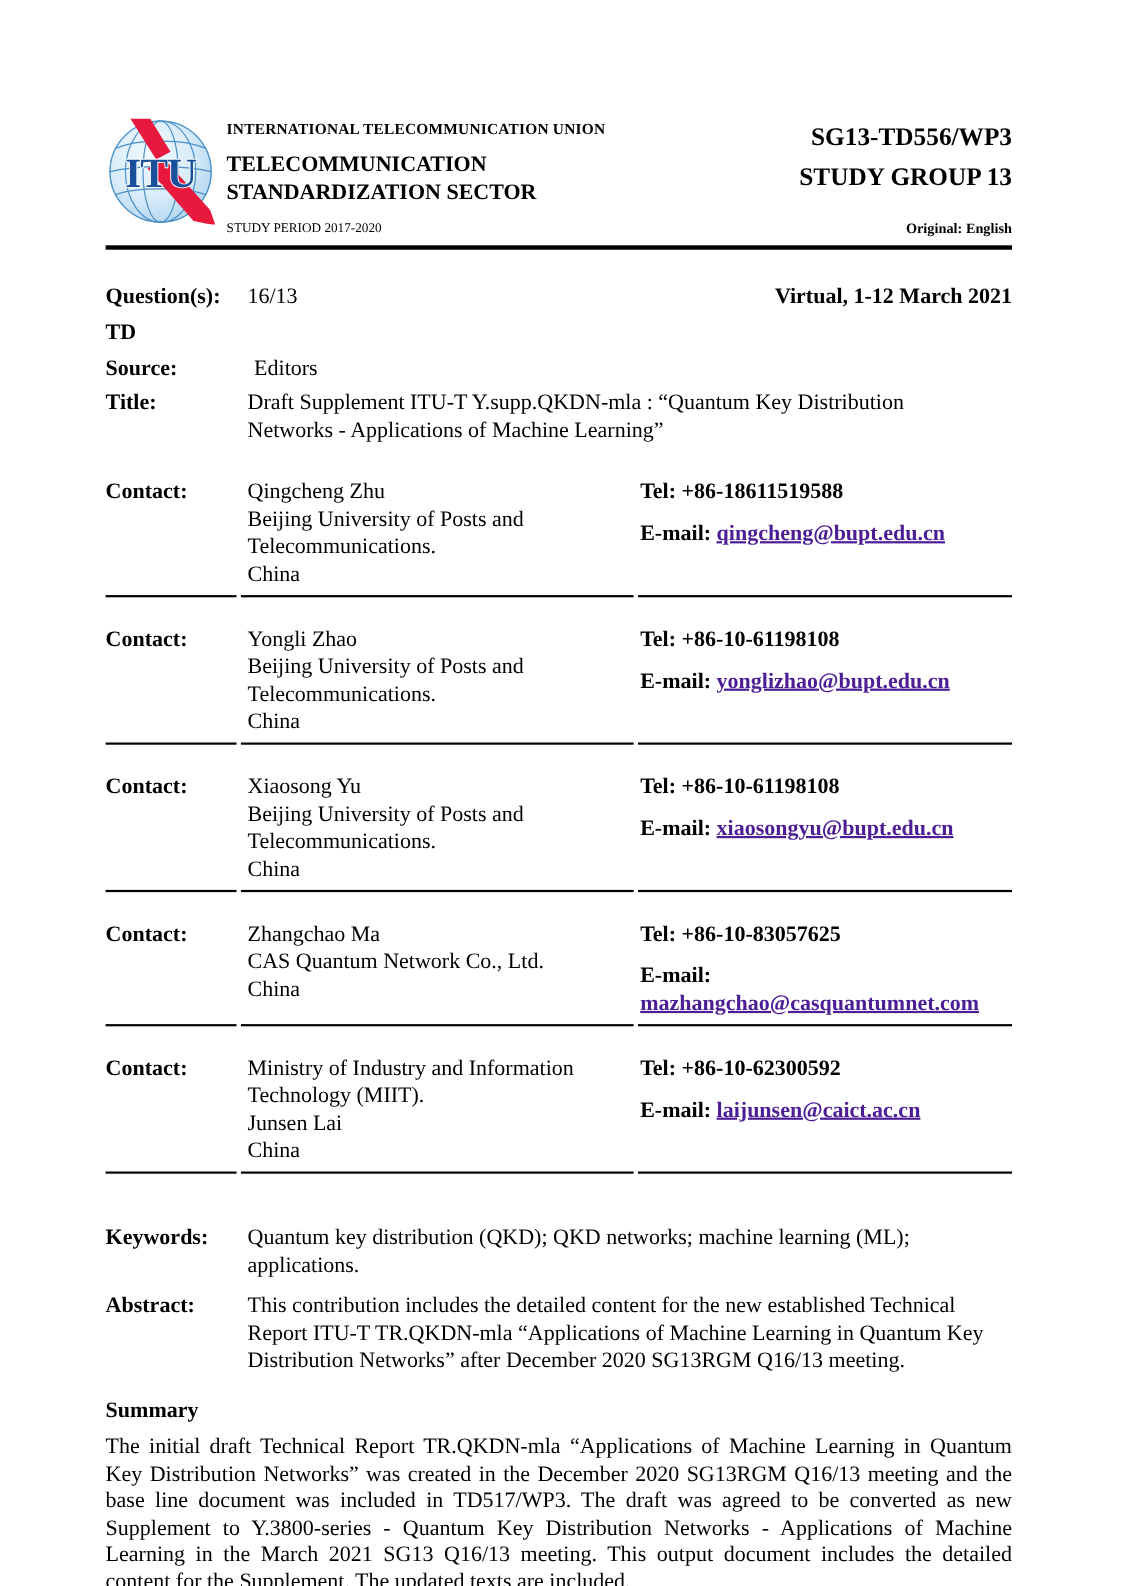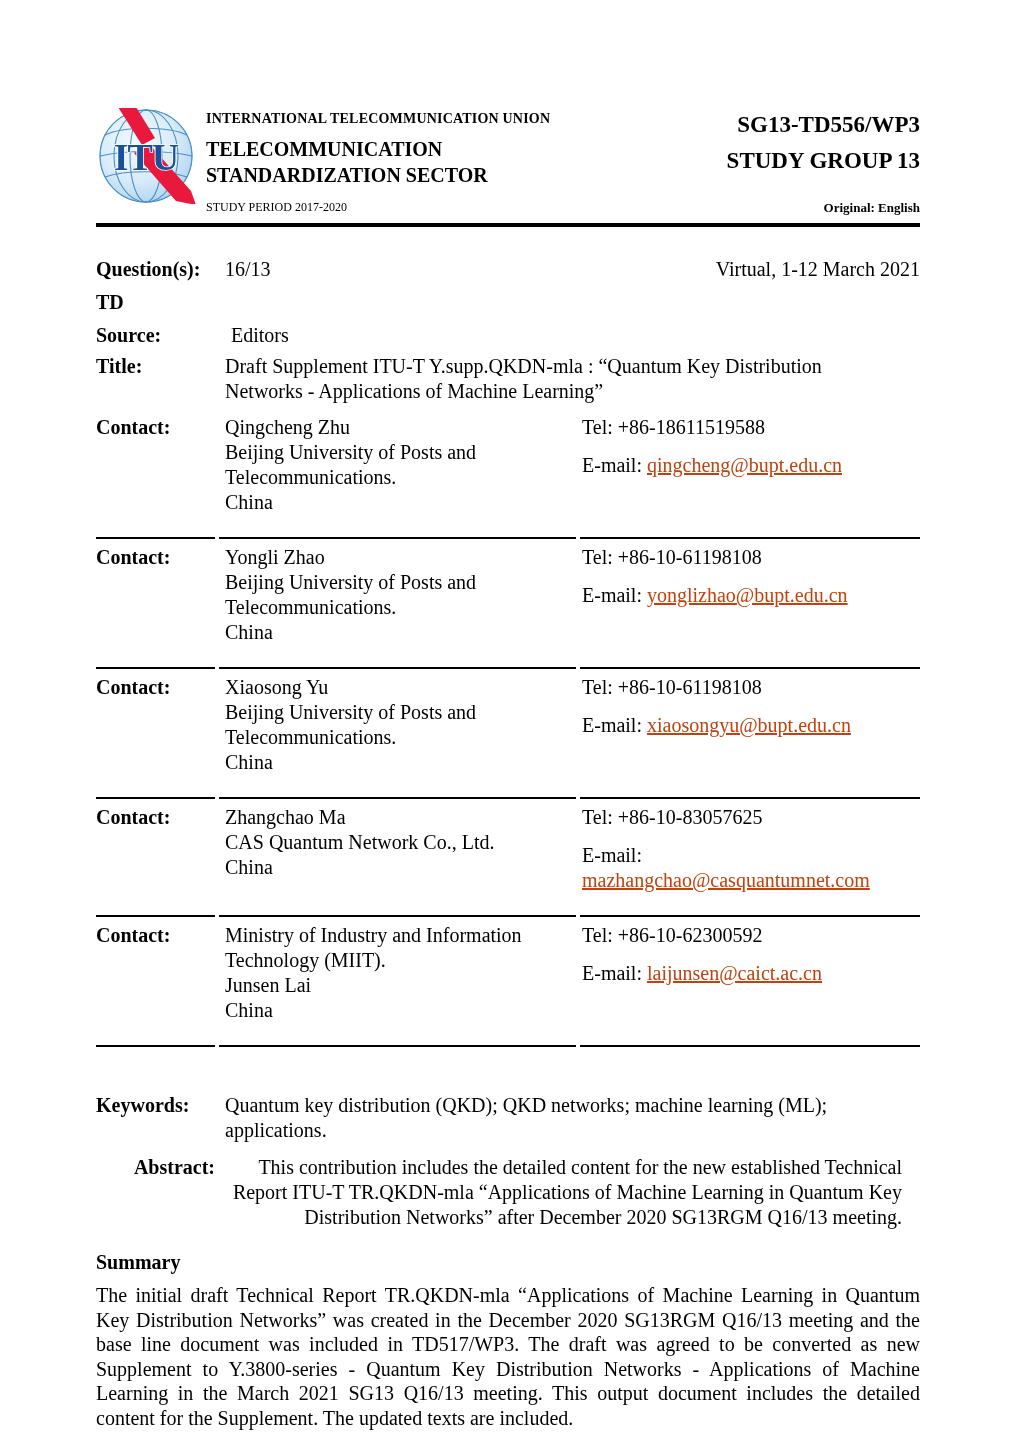--- a/index.html
+++ b/index.html
@@ -23,40 +23,40 @@
   .hdr-right { text-align:right; }
   .doc-number { font-size:23px; font-weight:bold; margin-top:4px; }
   .study-group { font-size:23px; font-weight:bold; margin-top:10px; }
   .original { font-size:13px; font-weight:bold; margin-top:26px; }
   .rule-thick { border-top:4px solid #000; margin-top:7px; }
 
   
   .row { display:grid; grid-template-columns:119px 357px 1fr; column-gap:4px; font-size:20px; }
   .c1 { font-weight:bold; }
   .c2 { padding-left:6px; }
-  .c3 { padding-left:2px; }
+  .c3 { padding-left:2px;font-weight:bold; }
   .span23 { grid-column:2/4; padding-left:6px; }
   .right { text-align:right; padding-right:0; }
   .bordered > div { border-bottom:2px solid #000; }
   .q-row { padding-top:31px; }
   .q-row > div { padding-bottom:2px; }
   .td-line { text-align:left; font-weight:bold; font-size:20px; margin-top:8px; }
   .src-row { margin-top:10px;gap:10px; }
   .src-row > div { padding-bottom:4px; }
   .title-row > div { padding-top:3px; padding-bottom:5px; line-height:25px; }
   .purpose-row > div { padding-top:4px; padding-bottom:6px; }
-  .contact-row > div { padding-top:6px; padding-bottom:22px; line-height:25px; }
+  .contact-row > div { padding-top:6px; padding-bottom:6px; line-height:25px;margin-top:20px; }
   .tel-line { line-height:25px; }
   .email-line { line-height:25px; margin-top:13px; }
-  a.email { color:#c2410c; text-decoration:underline; cursor:pointer; }
+  a.email { color:#4c1d95; text-decoration:underline; cursor:pointer; }
 
   
   .kw-row { margin-top:46px; }
   .kw-row > div { line-height:25px; }
-  .abs-row { margin-top:12px;text-align:right; }
+  .abs-row { margin-top:12px; }
   .abs-row > div { line-height:25px; }
 
   
   .summary-h { font-size:20px; font-weight:bold; margin-top:21px; }
   .summary-p { font-size:20px; line-height:24.5px; text-align:justify; margin-top:9px; }
 </style>
 </head>
 <body>
 
 <div class="page">

